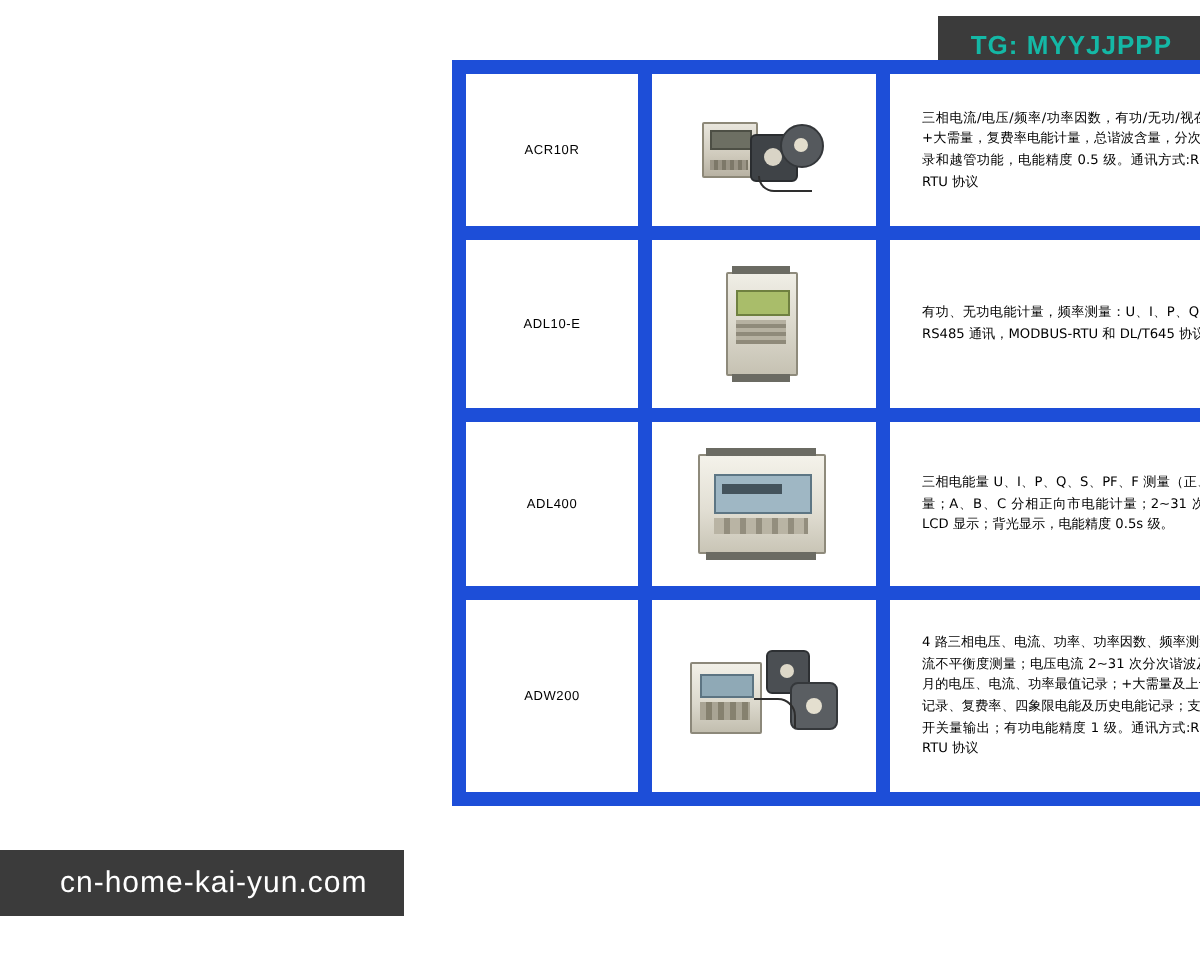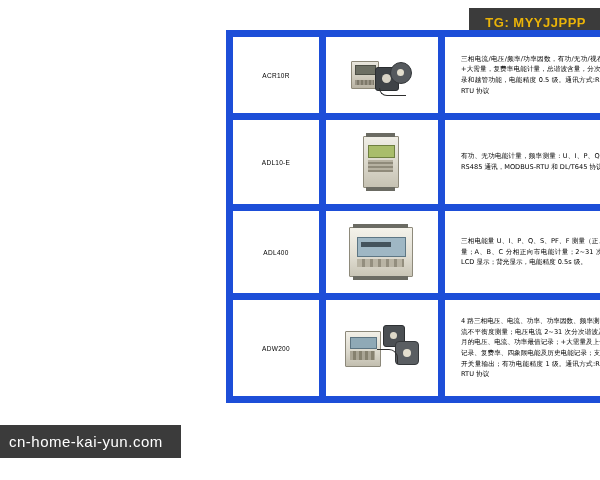--- a/index.html
+++ b/index.html
@@ -14,38 +14,38 @@
     position: relative;
     overflow: hidden;
   }
 
   
   .tg-badge {
     position: absolute;
     top: 8px;
     right: 0;
     background: #3b3b3b;
-    color: #eab308;
+    color: #14b8a6;
     font-size: 13px;
     font-weight: bold;
     letter-spacing: 0.5px;
     padding: 7px 14px 7px 16px;
     font-family: "Liberation Sans", sans-serif;
   }
 
   
   .watermark {
     position: absolute;
     left: 0;
     bottom: 22px;
     background: #3b3b3b;
     color: #ffffff;
     font-size: 15px;
     letter-spacing: 0.5px;
-    padding: 8px 18px 8px 9px;
+    padding: 8px 18px 8px 30px;
     font-family: "Liberation Sans", sans-serif;
   }
 
   
   .doc-table {
     position: absolute;
     left: 226px;
     top: 30px;
     width: 352px;
     border-collapse: collapse;

